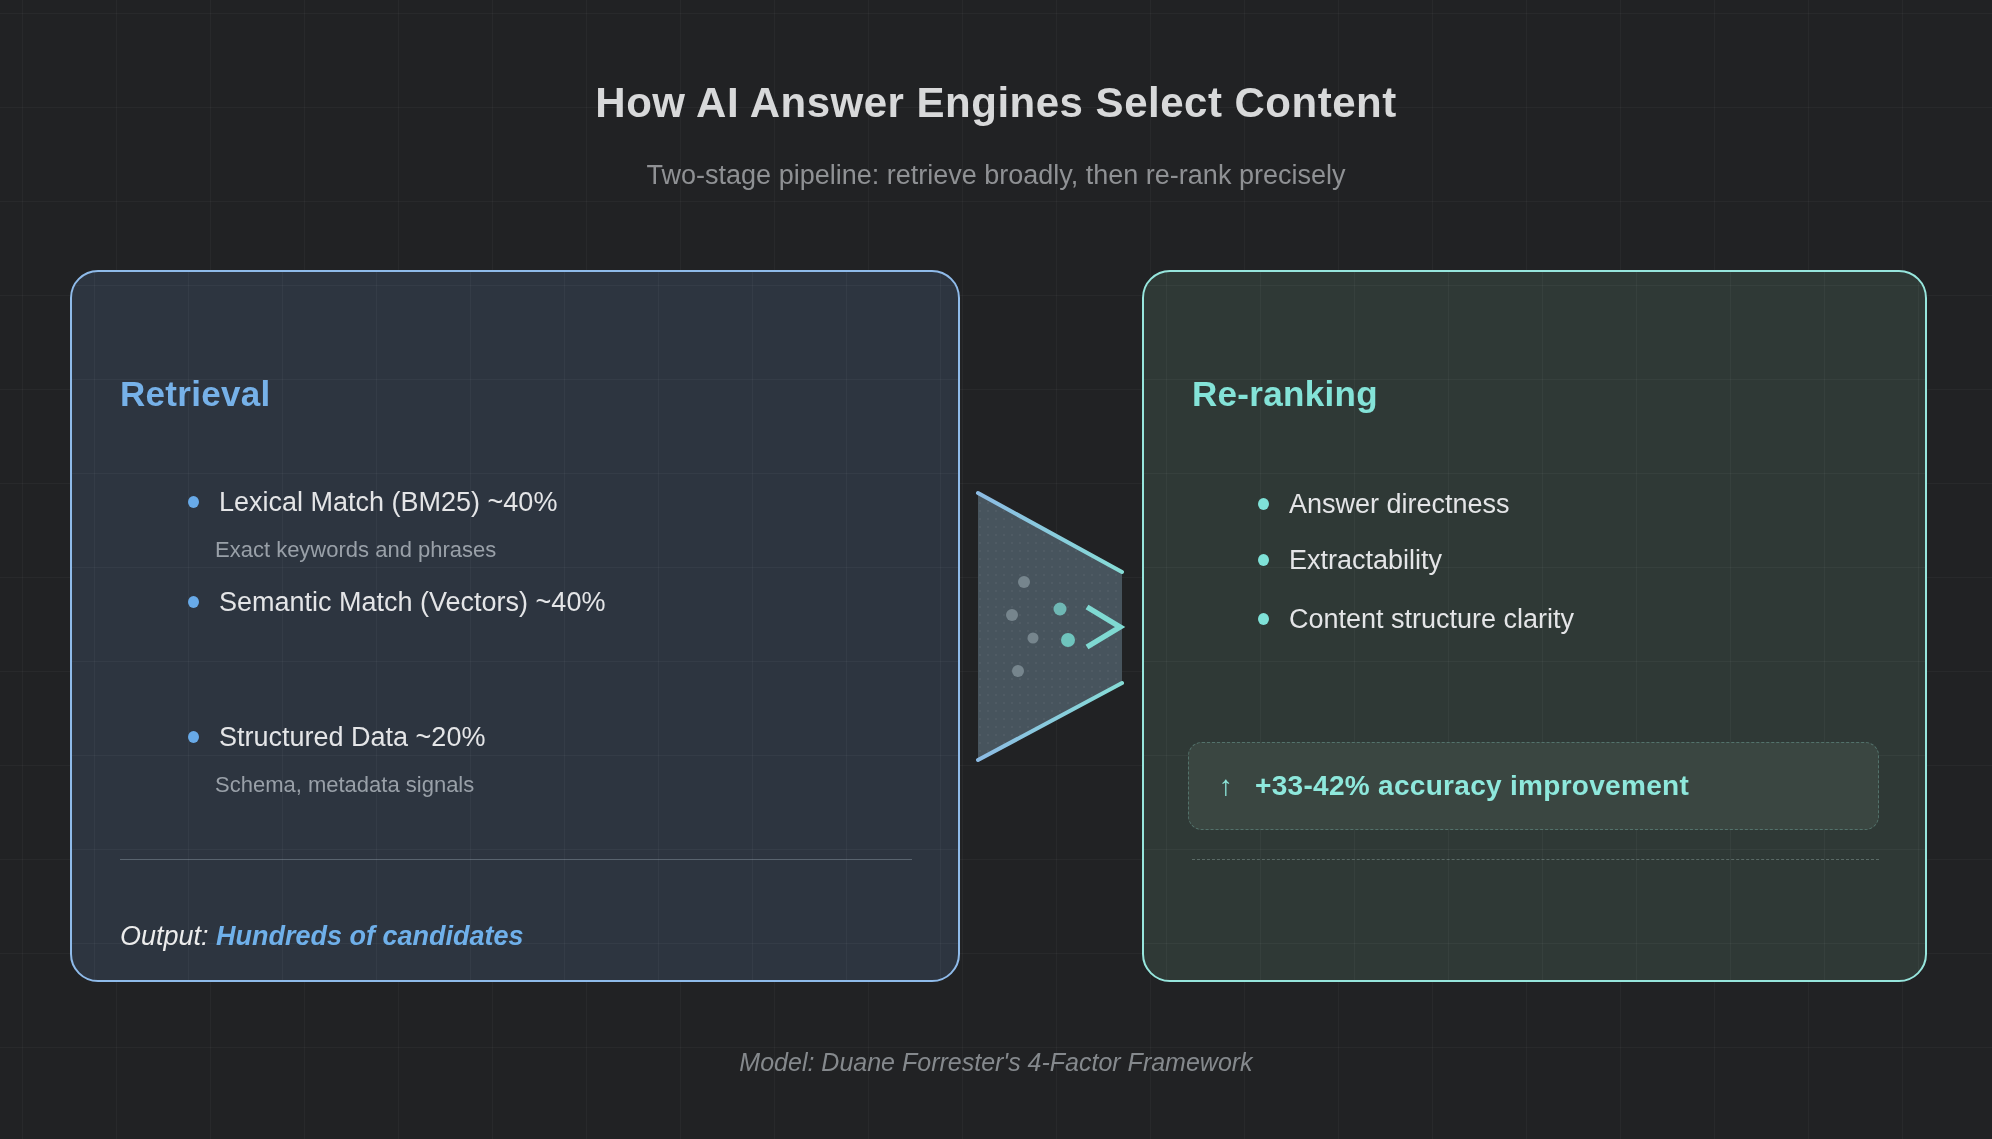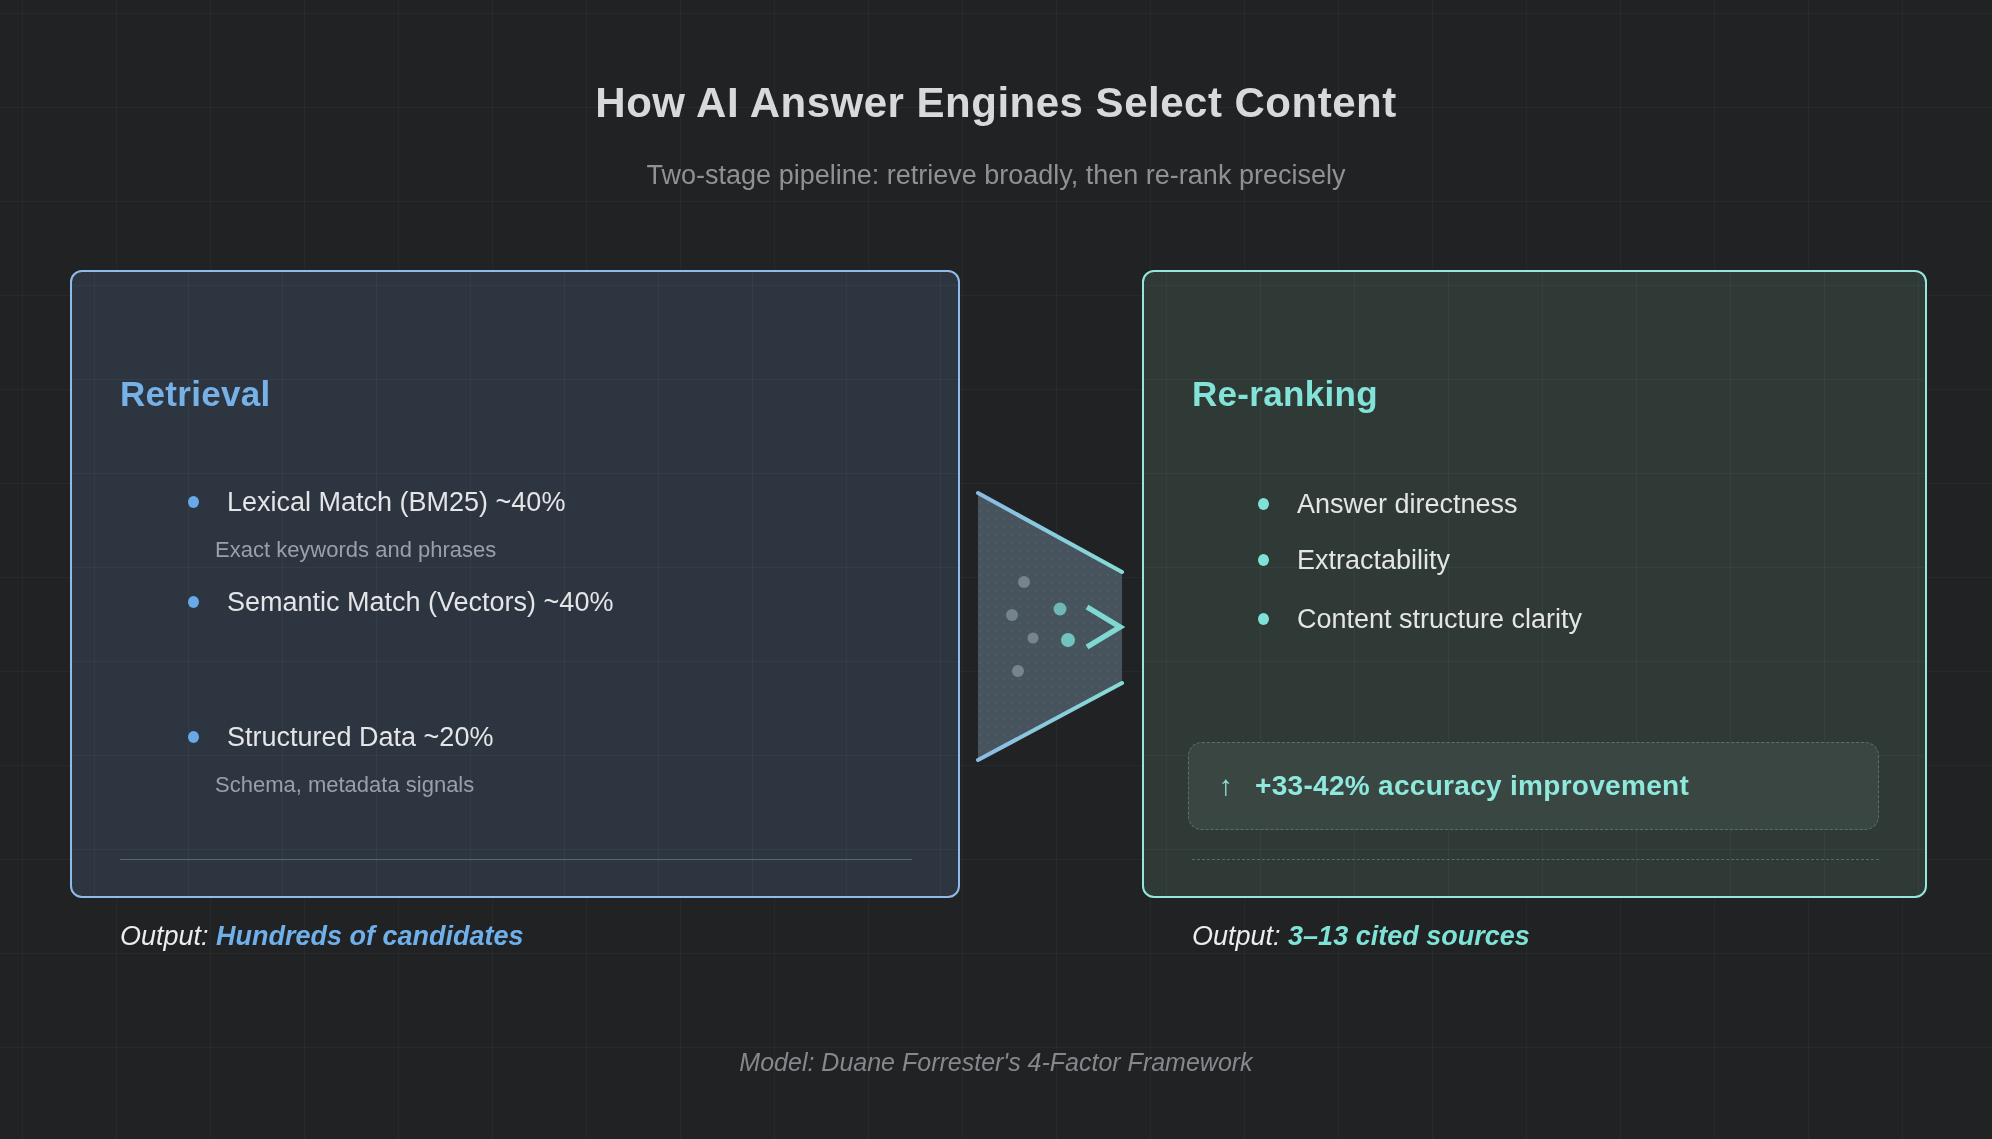--- a/index.html
+++ b/index.html
@@ -43,22 +43,22 @@
     font-size: 27px;
     line-height: 30px;
     font-weight: 400;
     color: #8f9194;
   }
 
   
   .card {
     position: absolute;
     top: 270px;
-    height: 628px;
-    border-radius: 12px;
+    height: 712px;
+    border-radius: 28px;
     background-size: 94px 94px;
     background-position: 22px 13px;
   }
   .card-retrieval {
     left: 70px;
     width: 890px;
     border: 2.5px solid #8fbbea;
     background-color: #2d3540;
     background-image:
       linear-gradient(rgba(255,255,255,0.035) 1px, transparent 1px),
@@ -86,21 +86,21 @@
   .card-retrieval .card-title { color: #76b1e8; }
   .card-reranking .card-title { color: #84e3d8; }
 
   .item {
     position: absolute;
     left: 116px;
   }
   .label-row {
     display: flex;
     align-items: center;
-    gap: 28px;
+    gap: 20px;
   }
   .dot {
     width: 11px;
     height: 12px;
     border-radius: 50%;
     flex: 0 0 auto;
   }
   .dot-blue { background: #68aae8; }
   .dot-teal { background: #7fe2d8; }
   .item-label {
@@ -278,18 +278,17 @@
     </div>
 
 
     <div class="highlight-box">
       <span class="highlight-arrow">↑</span>
       <span class="highlight-text">+33-42% accuracy improvement</span>
     </div>
 
     <div class="divider"></div>
 
-    <p class="output-row"><span>Output:</span>&nbsp;<span class="output-value">3–13 cited sources</span></p>
   </section>
 
   <div class="footer">Model: Duane Forrester's 4-Factor Framework</div>
 
 </div>
 
 </body></html>

